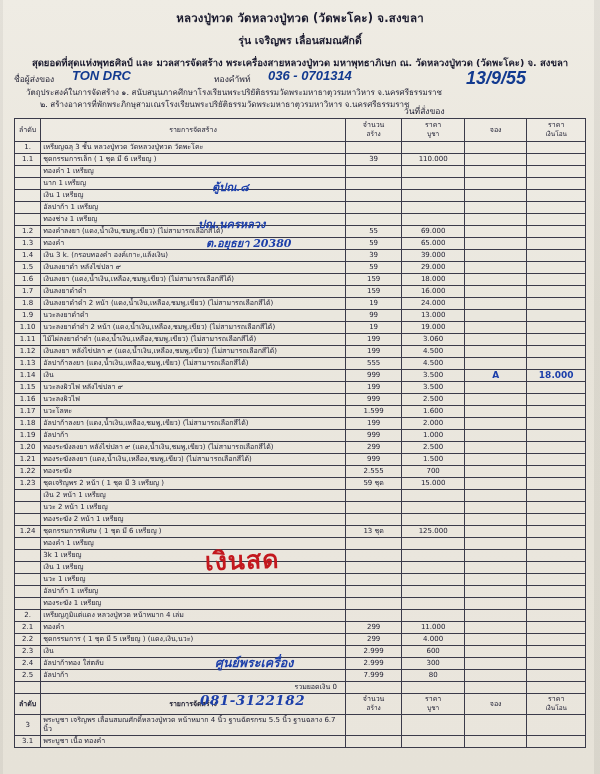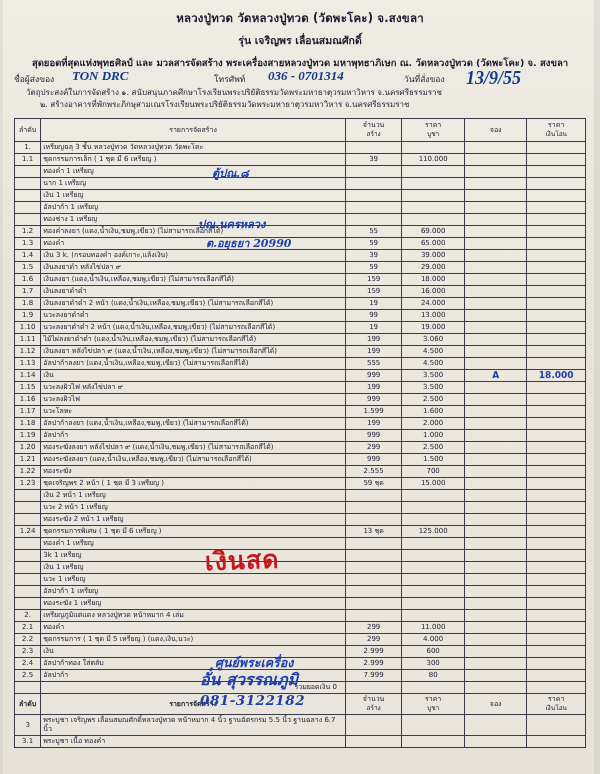--- a/index.html
+++ b/index.html
@@ -22,21 +22,21 @@
     pointer-events:none;
   }
   .hdr{text-align:center;}
   .t1{font-size:11.5px;font-weight:bold;letter-spacing:.2px;padding-top:9px;}
   .t2{font-size:10.5px;font-weight:bold;padding-top:5px;}
   .t3{font-size:9.5px;font-weight:bold;padding-top:6px;}
 
   .formline{font-size:8.5px;padding:2px 14px 0 14px;position:relative;height:13px;}
   .formline .lbl{position:absolute;}
   .hand{
-    font-family:Liberation Serif, serif;
+    font-family:Liberation Sans, sans-serif;
     color:#123a8f;font-style:italic;font-weight:bold;
   }
   .sub{font-size:8px;padding:2px 14px 0 26px;line-height:12px;}
   .sub2{font-size:8px;padding:0 14px 4px 40px;line-height:12px;}
 
   table.grid{
     border-collapse:collapse;width:572px;margin:3px auto 0 auto;
     table-layout:fixed;background:rgba(255,255,255,.12);
   }
   table.grid td,table.grid th{
@@ -76,23 +76,23 @@
 
   <div class="hdr">
     <div class="t1">หลวงปู่ทวด วัดหลวงปู่ทวด (วัดพะโคะ) จ.สงขลา</div>
     <div class="t2">รุ่น เจริญพร เลื่อนสมณศักดิ์</div>
     <div class="t3">สุดยอดที่สุดแห่งพุทธศิลป์ และ มวลสารจัดสร้าง พระเครื่องสายหลวงปู่ทวด มหาพุทธาภิเษก ณ. วัดหลวงปู่ทวด (วัดพะโคะ) จ. สงขลา</div>
   </div>
 
   <div class="formline">
     <span class="lbl" style="left:14px;">ชื่อผู้ส่งของ</span>
     <span class="lbl hand" style="left:72px;top:-2px;font-size:13px;">TON  DRC</span>
-    <span class="lbl" style="left:214px;">โทรศัพท์</span>
+    <span class="lbl" style="left:214px;">ทองคำัพท์</span>
     <span class="lbl hand" style="left:268px;top:-2px;font-size:13px;">036 - 0701314</span>
-    <span class="lbl" style="left:404px;">วันที่สั่งของ</span>
+    <span class="lbl" style="left:404px;margin-top:32px;">วันที่สั่งของ</span>
     <span class="lbl hand" style="left:466px;top:-2px;font-size:18px;">13/9/55</span>
   </div>
 
   <div class="sub">
     <span>วัตถุประสงค์ในการจัดสร้าง</span>
     <span>๑. สนับสนุนภาคศึกษาโรงเรียนพระปริยัติธรรมวัดพระมหาธาตุวรมหาวิหาร  จ.นครศรีธรรมราช</span>
   </div>
   <div class="sub2">๒. สร้างอาคารที่พักพระภิกษุสามเณรโรงเรียนพระปริยัติธรรมวัดพระมหาธาตุวรมหาวิหาร จ.นครศรีธรรมราช</div>
 
   <table class="grid">
@@ -514,23 +514,22 @@
           <td class="center">3.1</td>
           <td class="ind1">พระบูชา เนื้อ ทองคำ</td>
           <td class="center"></td>
           <td class="center"></td>
           <td class="center" style="color:#1c3faa;font-weight:bold;font-size:9px;"></td>
           <td class="center" style="color:#1c3faa;font-weight:bold;font-size:9px;"></td>
         </tr>
       </tbody>
   </table>
 
-  <div class="ov blue bigblue" style="left:212px;top:164px;">ตู้ปณ.๘</div>
+  <div class="ov blue bigblue" style="left:212px;top:178px;">ตู้ปณ.๘</div>
   <div class="ov blue bigblue" style="left:198px;top:215px;">ปณ.นครหลวง</div>
-  <div class="ov blue bigblue" style="left:206px;top:234px;">ต.อยุธยา  20990</div>
+  <div class="ov blue bigblue" style="left:206px;top:234px;">ต.อยุธยา  20380</div>
 
   <div class="ov red ngoensot" style="left:205px;top:540px;">เงินสด</div>
 
   <div class="ov blue shop" style="left:215px;top:653px;">ศูนย์พระเครื่อง</div>
-  <div class="ov blue scribble" style="left:200px;top:667px;font-size:16px;">อั๋น สุวรรณภูมิ</div>
   <div class="ov blue phone" style="left:200px;top:692px;font-style:italic;">081-3122182</div>
 
 </div>
 
 </body></html>

